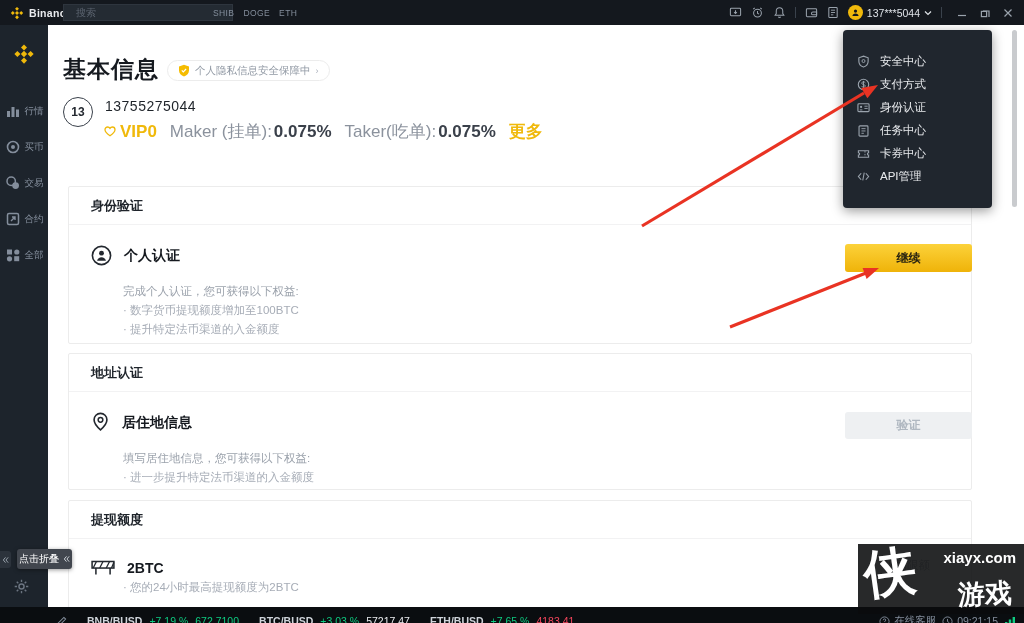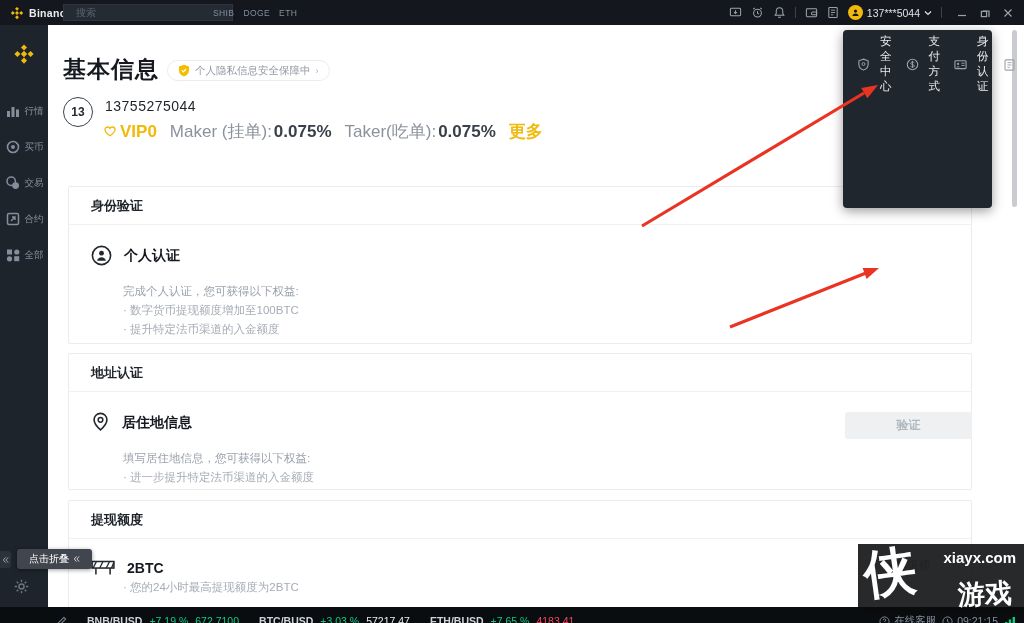--- a/index.html
+++ b/index.html
@@ -20,21 +20,21 @@
   .tb-user { display:flex; align-items:center; gap:4px; color:#dfe3e8; font-size:10.5px; cursor:pointer; }
   .avatar-badge { width:15px; height:15px; border-radius:50%; background:#f0b90b; display:flex; align-items:center; justify-content:center; }
   .win-controls { display:flex; align-items:center; gap:13px; color:#9aa3ad; padding:0 6px; }
 
   
   .sidebar { position:absolute; left:0; top:25px; width:48px; height:582px; background:#1d242c; z-index:30; display:flex; flex-direction:column; align-items:center; }
   .side-logo { margin-top:18px; margin-bottom:14px; }
   .side-item { display:flex; flex-direction:row; align-items:center; gap:4px; margin-top:20px; color:#848e9c; cursor:pointer; }
   .side-item .lbl { font-size:9.5px; }
   .collapse-tab { position:absolute; left:0; top:551px; width:11px; height:17px; background:#2c333c; color:#9aa3ad; font-size:9px; display:flex; align-items:center; justify-content:center; border-radius:0 3px 3px 0; z-index:45; }
-  .collapse-tooltip { position:absolute; left:17px; top:549px; height:20px; background:#41464e; border-radius:3px; color:#fff; font-size:10px; display:flex; align-items:center; gap:4px; padding:0 12px; z-index:46; box-shadow:0 1px 4px rgba(0,0,0,.4); }
+  .collapse-tooltip { position:absolute; left:17px; top:549px; height:20px; background:#41464e; border-radius:3px; color:#fff; font-size:10px; display:flex; align-items:center; gap:4px; padding:0 2px; z-index:46; box-shadow:0 1px 4px rgba(0,0,0,.4); }
   .gear-wrap { position:absolute; left:13px; top:578px; color:#6b7480; z-index:31; }
 
   
   .main-bg { position:absolute; left:48px; top:25px; width:976px; height:583px; background:#fff; }
   .page-title { position:absolute; left:63px; top:54px; font-size:23px; font-weight:800; color:#15191f; letter-spacing:1px; z-index:2; }
   .privacy-badge { position:absolute; left:167px; top:60px; height:21px; display:flex; align-items:center; gap:5px; padding:0 10px; border:1px solid #ececec; border-radius:11px; background:#fff; z-index:2; cursor:pointer; }
   .privacy-badge .txt { font-size:10.5px; color:#9199a4; }
   .privacy-badge .arr { font-size:9px; color:#aab0bb; }
   .avatar-circle { position:absolute; left:63px; top:97px; width:30px; height:30px; border:1.5px solid #3a414b; border-radius:50%; display:flex; align-items:center; justify-content:center; font-size:12px; font-weight:700; color:#23282f; z-index:2; }
   .uid { position:absolute; left:105px; top:98px; font-size:14px; color:#1e2329; letter-spacing:.5px; z-index:2; }
@@ -53,21 +53,21 @@
   .card-li { margin:4px 0 0 54px; font-size:11.5px; color:#a6acb6; }
   #card-identity { top:186px; height:158px; }
   #card-address  { top:353px; height:137px; }
   #card-withdraw { top:500px; height:116px; }
   .btn { position:absolute; width:127px; border-radius:3px; font-size:12px; display:flex; align-items:center; justify-content:center; cursor:pointer; z-index:5; font-weight:600; }
   #btn-continue { left:845px; top:244px; height:28px; background:linear-gradient(180deg,#fcd23a,#efb309); color:#2a2410; }
   #btn-verify { left:845px; top:412px; height:27px; background:#eef0f2; color:#b0b8c1; }
   .raise-link { position:absolute; left:884px; top:558px; font-size:11.5px; color:#b9bec6; z-index:3; cursor:pointer; }
 
   
-  .dropdown { position:absolute; left:843px; top:30px; width:149px; height:178px; background:#20262e; border-radius:4px; box-shadow:0 3px 12px rgba(0,0,0,.4); z-index:50; display:flex; flex-direction:row; justify-content:space-around; padding:20px 0; }
+  .dropdown { position:absolute; left:843px; top:30px; width:149px; height:178px; background:#20262e; border-radius:4px; box-shadow:0 3px 12px rgba(0,0,0,.4); z-index:50; display:flex; flex-direction:column; justify-content:space-around; padding:20px 0; }
   .dd-item { display:flex; align-items:center; gap:10px; padding-left:14px; height:28px; color:#e9ebee; font-size:11.5px; cursor:pointer; }
   .dd-item .ico { color:#9aa3ad; display:flex; }
   .scroll-thumb { position:absolute; left:1012px; top:30px; width:5px; height:177px; background:#c9cbce; border-radius:3px; z-index:48; }
 
   
   .watermark { position:absolute; left:858px; top:544px; width:166px; height:70px; background:rgba(10,11,13,.88); z-index:70; overflow:hidden; }
   .wm-site { position:absolute; right:8px; top:5px; color:#fff; font-size:15px; font-weight:700; }
   .wm-left { position:absolute; left:6px; top:-6px; color:#fff; font-size:52px; font-weight:900; transform:rotate(-8deg); font-family:"Liberation Serif","DejaVu Serif",serif; }
   .wm-right { position:absolute; right:12px; bottom:2px; color:#fff; font-size:27px; font-weight:900; transform:rotate(-2deg); font-family:"Liberation Serif","DejaVu Serif",serif; }
 
@@ -270,20 +270,21 @@
           <circle cx="9" cy="9" r="7.8" fill="none" stroke="#23282f" stroke-width="1.4"></circle>
           <circle cx="9" cy="7" r="2.1" fill="#23282f"></circle>
           <path d="M5.2 13.6c.4-2 2-3 3.8-3s3.4 1 3.8 3z" fill="#23282f"></path>
         </svg>
       <span class="item-title">个人认证</span>
     </div>
     <div class="card-desc">完成个人认证，您可获得以下权益:</div>
     <div class="card-li">· 数字货币提现额度增加至100BTC</div>
     <div class="card-li">· 提升特定法币渠道的入金额度</div>
   </div>
+  <div class="btn" id="btn-continue">继续</div>
 
   <div class="card" id="card-address">
     <div class="card-h">地址认证</div>
     <div class="item-row">
       <svg width="19" height="21" viewBox="0 0 16 18">
           <path d="M8 1.2C4.9 1.2 2.5 3.6 2.5 6.7c0 3.9 5.5 8.6 5.5 8.6s5.5-4.7 5.5-8.6c0-3.1-2.4-5.5-5.5-5.5z" fill="none" stroke="#23282f" stroke-width="1.4"></path>
           <circle cx="8" cy="6.7" r="2" fill="none" stroke="#23282f" stroke-width="1.3"></circle>
         </svg>
       <span class="item-title">居住地信息</span>
     </div>

